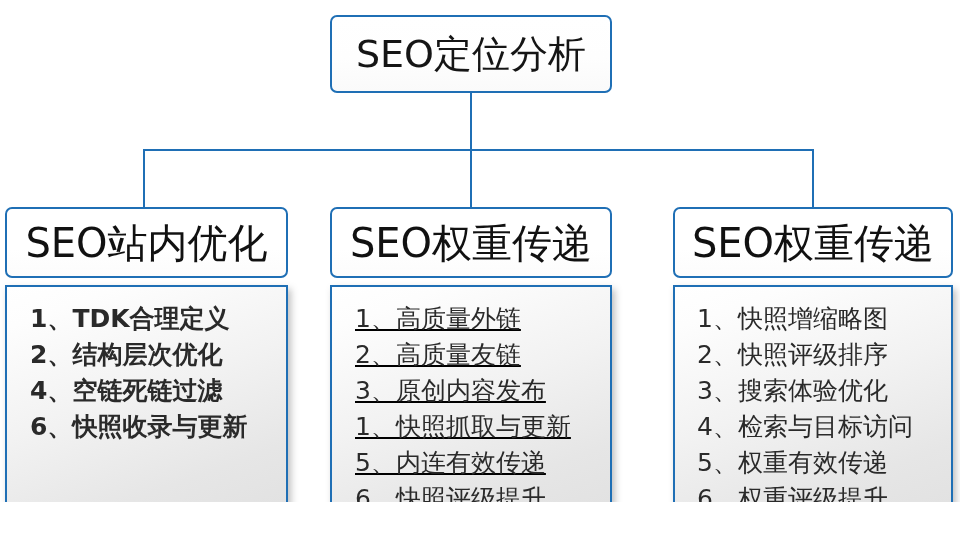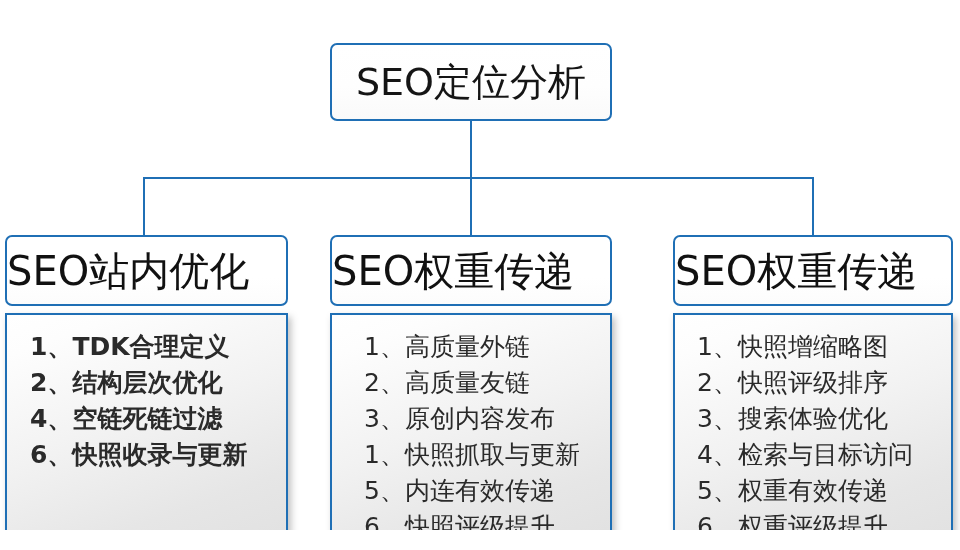--- a/index.html
+++ b/index.html
@@ -12,21 +12,20 @@
     font-family: "DejaVu Sans", "Liberation Sans", sans-serif;
     -webkit-font-smoothing: antialiased;
   }
 
   #canvas {
     position: relative;
     width: 960px;
     height: 502px;
     background: #ffffff;
     overflow: hidden;
-    margin-top: 28px;
   }
 
   
   #connectors {
     position: absolute;
     left: 0;
     top: 0;
     width: 960px;
     height: 550px;
     pointer-events: none;
@@ -66,21 +65,21 @@
 
   .col-header {
     box-sizing: border-box;
     width: 100%;
     height: 71px;
     border: 2px solid #1f6fb5;
     border-radius: 7px;
     background: linear-gradient(180deg, #ffffff 0%, #ffffff 60%, #fcfcfc 100%);
     display: flex;
     align-items: center;
-    justify-content: flex-start;
+    justify-content: center;
   }
   .col-header-title {
     font-size: 40px;
     line-height: 1;
     color: #111111;
     white-space: nowrap;
   }
 
   .col-body {
     box-sizing: border-box;
@@ -108,21 +107,21 @@
     width: 100%;
   }
   .col-body .item {
     font-size: 25px;
     line-height: 36px;
     color: #2a2a2a;
     white-space: nowrap;
   }
   
   .col-0 .col-body .items { padding-left: 23px; font-weight: bold; }
-  .col-1 .col-body .items { padding-left: 32px; }
+  .col-1 .col-body .items { padding-left: 23px; text-decoration: underline; }
   .col-2 .col-body .items { padding-left: 22px; }
 </style>
 </head>
 <body>
 
 <div id="canvas">
 
   <svg id="connectors" viewBox="0 0 960 550" width="960" height="550" xmlns="http://www.w3.org/2000/svg">
 
     <line x1="471" y1="93" x2="471" y2="207" stroke="#1f6fb5" stroke-width="2.2" shape-rendering="crispEdges"></line>

